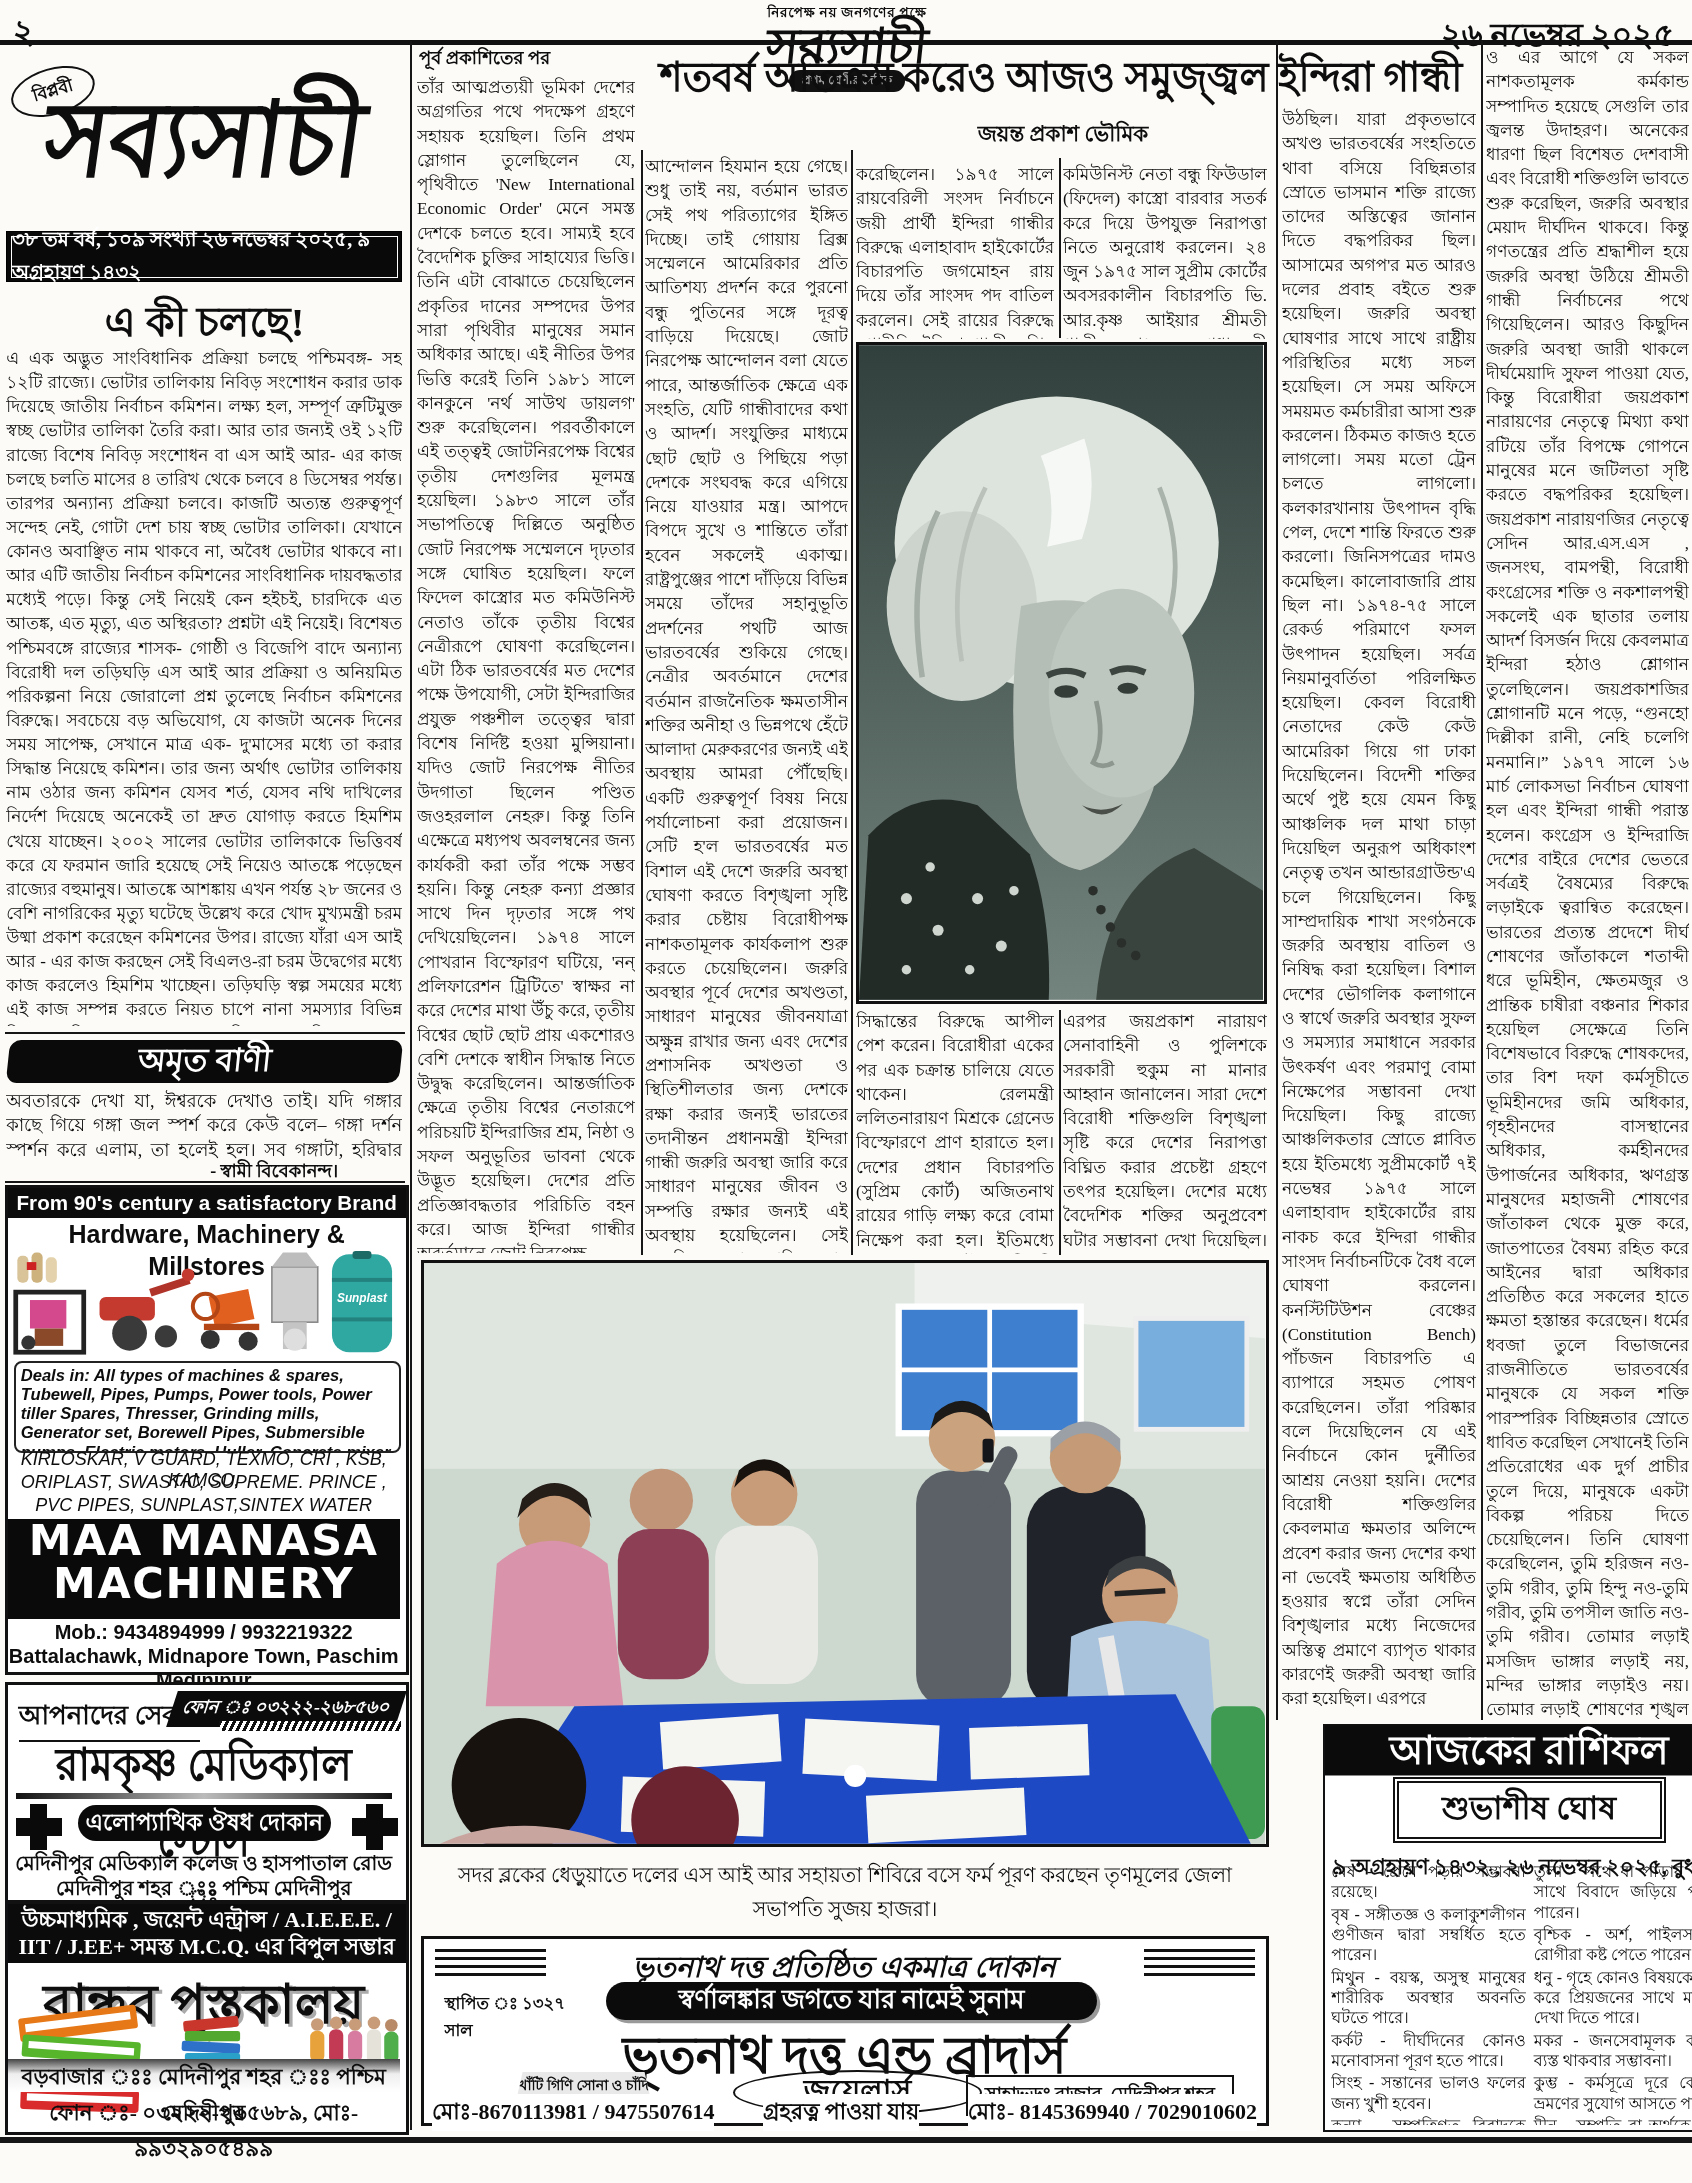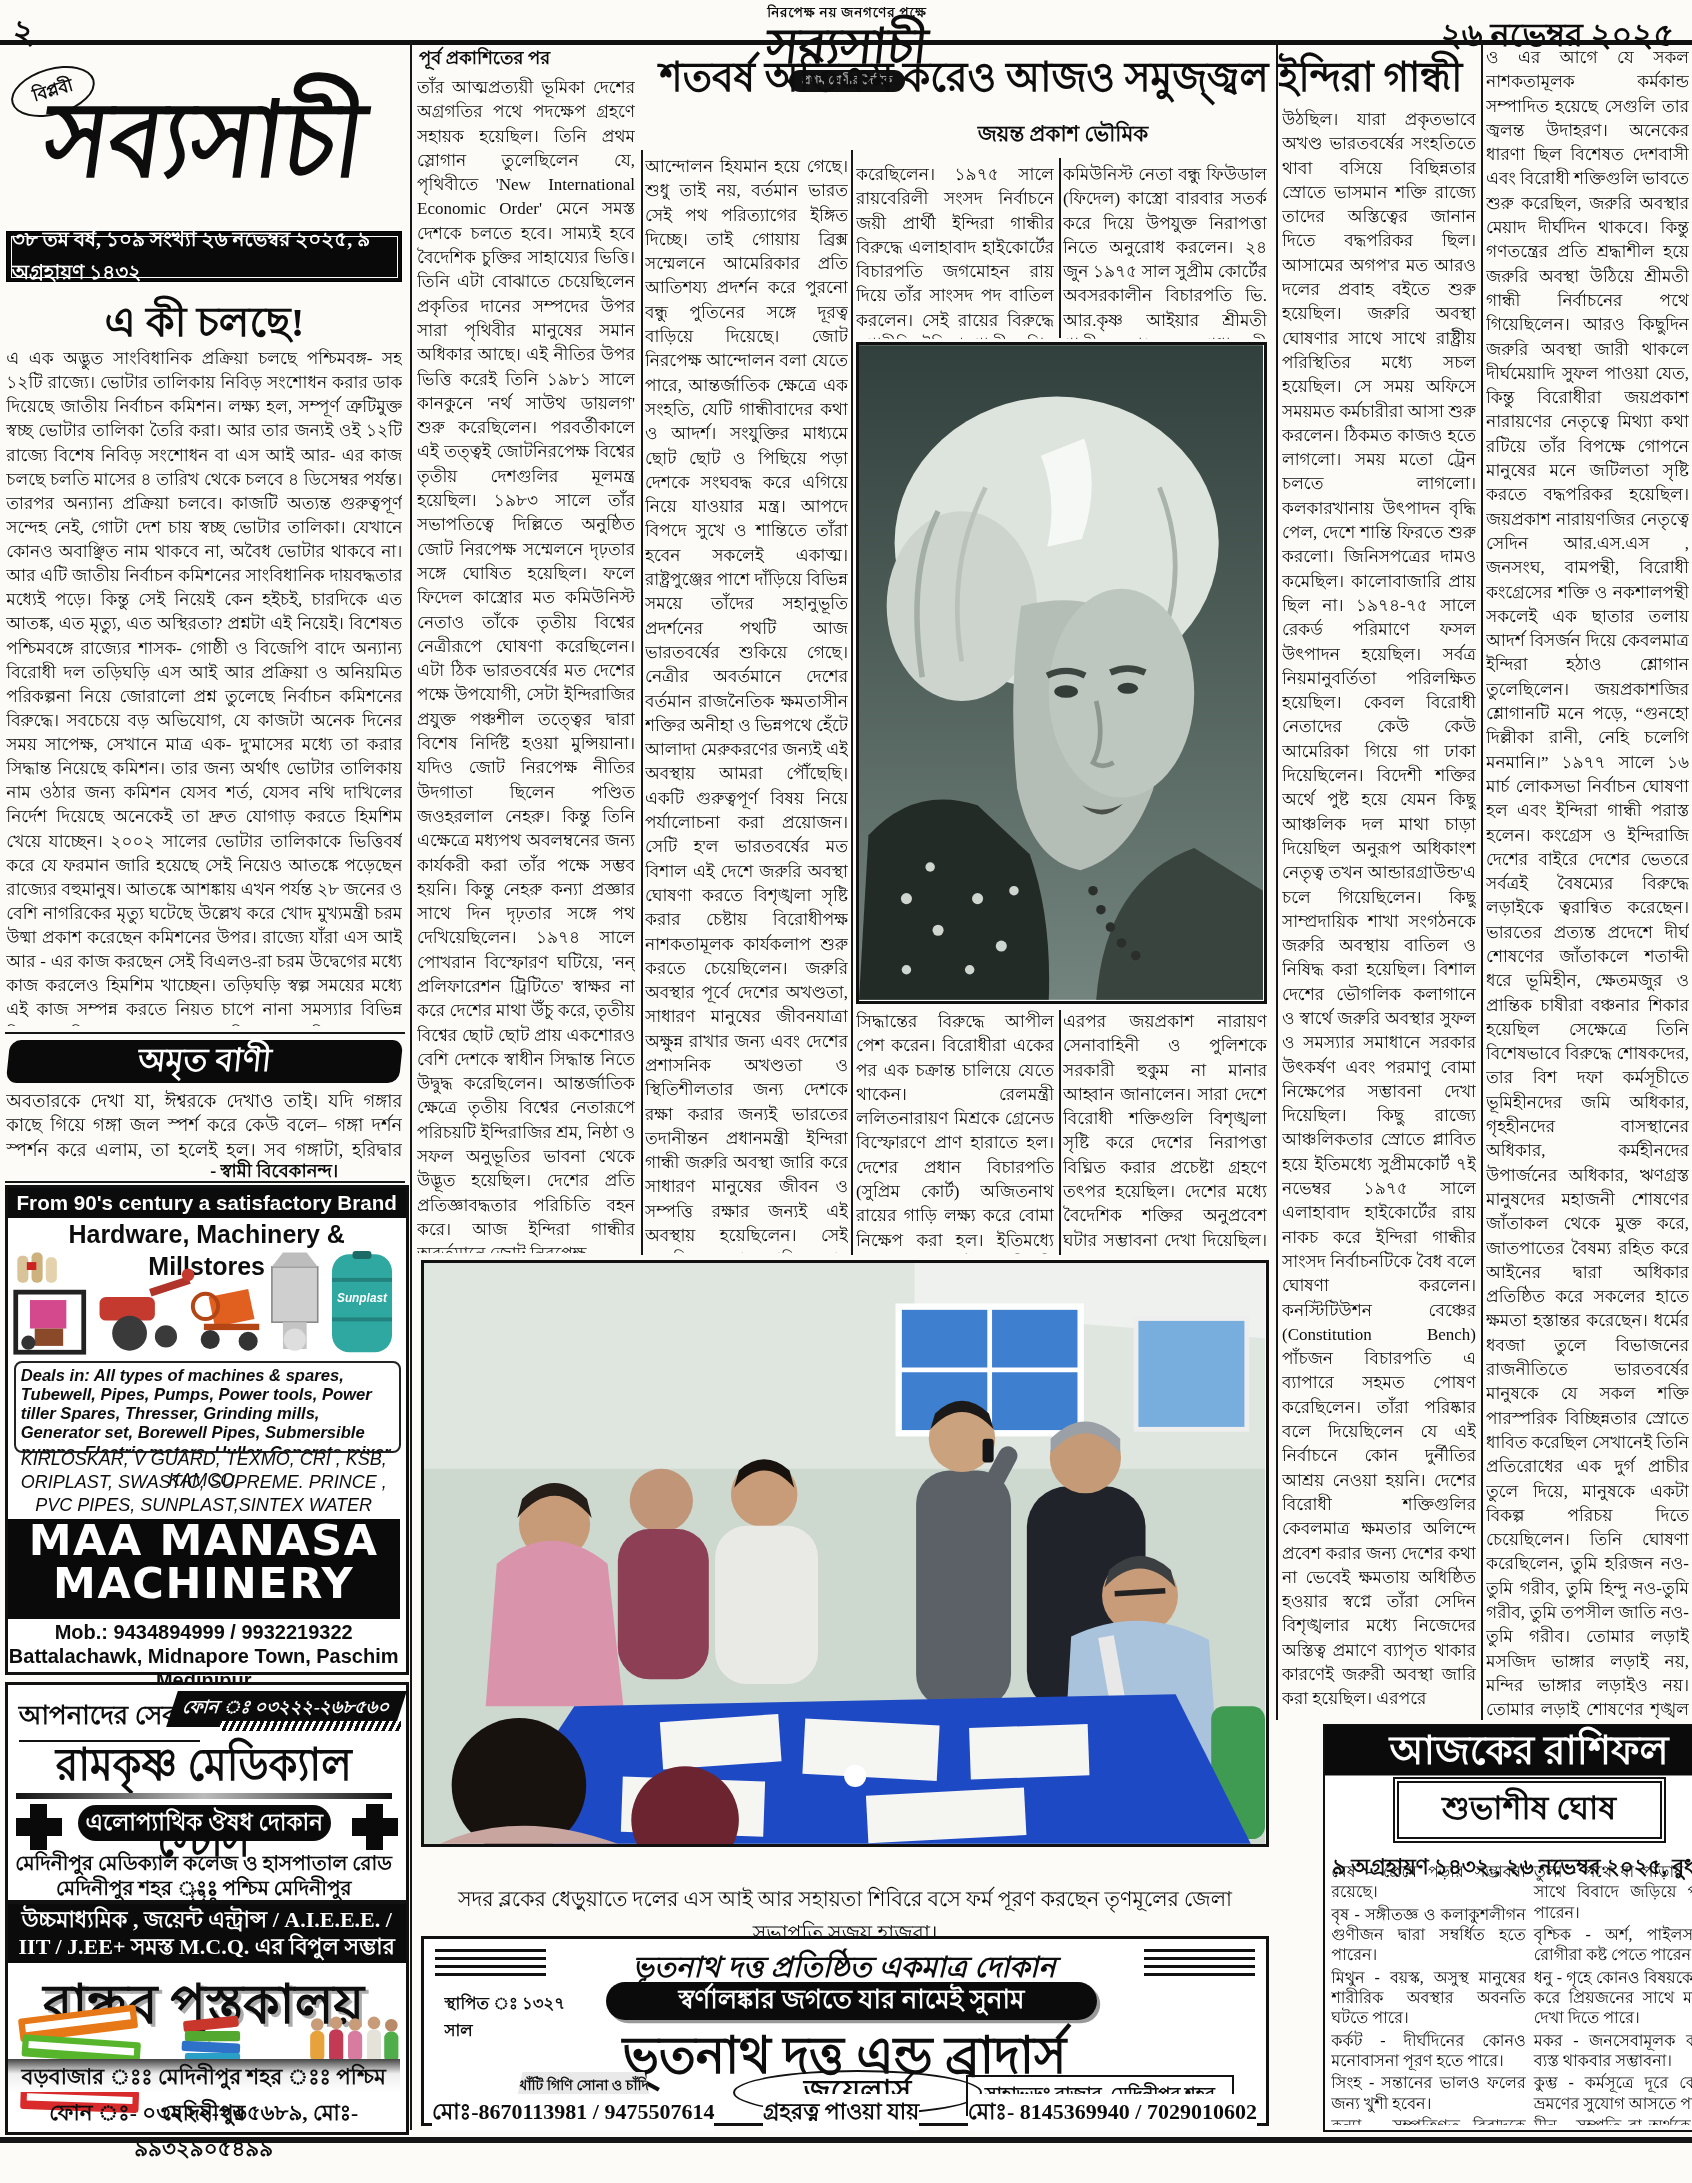--- a/index.html
+++ b/index.html
@@ -107,21 +107,21 @@
   #col2{left:645px;top:155px;width:203px;height:1098px;}
   #col3a{left:856px;top:163px;width:198px;height:176px;}
   #col4a{left:1063px;top:163px;width:204px;height:176px;}
   #col3b{left:856px;top:1010px;width:198px;height:244px;}
   #col4b{left:1063px;top:1010px;width:204px;height:244px;}
   #col5{left:1282px;top:108px;width:194px;height:1611px;}
   #col6{left:1486px;top:46px;width:203px;height:1673px;}
 
   #photo1{left:856px;top:342px;width:411px;height:662px;border:3.2px solid #111;box-sizing:border-box;}
   #photo2{left:421px;top:1260px;width:848px;height:587px;border:3.2px solid #111;box-sizing:border-box;}
-  #caption{left:421px;top:1860px;width:848px;text-align:center;font-size:20.6px;margin-top:24px;}
+  #caption{left:421px;top:1860px;width:848px;text-align:center;font-size:20.6px;}
 
   
   #jew{left:421px;top:1936px;width:848px;height:190px;border:3.2px solid #111;background:#fff;
        box-sizing:border-box;}
   .deco-lines{position:absolute;top:9.5px;width:111px;height:32px;
               background:repeating-linear-gradient(#111 0 3.2px,#fff 3.2px 8px);}
   #jew-top{position:absolute;left:127px;top:4.7px;width:586px;text-align:center;font-size:29px;
            font-weight:bold;font-style:italic;}
   #jew-est{position:absolute;left:20.6px;top:52px;width:142px;font-size:16.6px;font-weight:bold;}
   #jew-pill{position:absolute;left:182px;top:43px;width:491px;height:38px;background:#0b0b0b;

